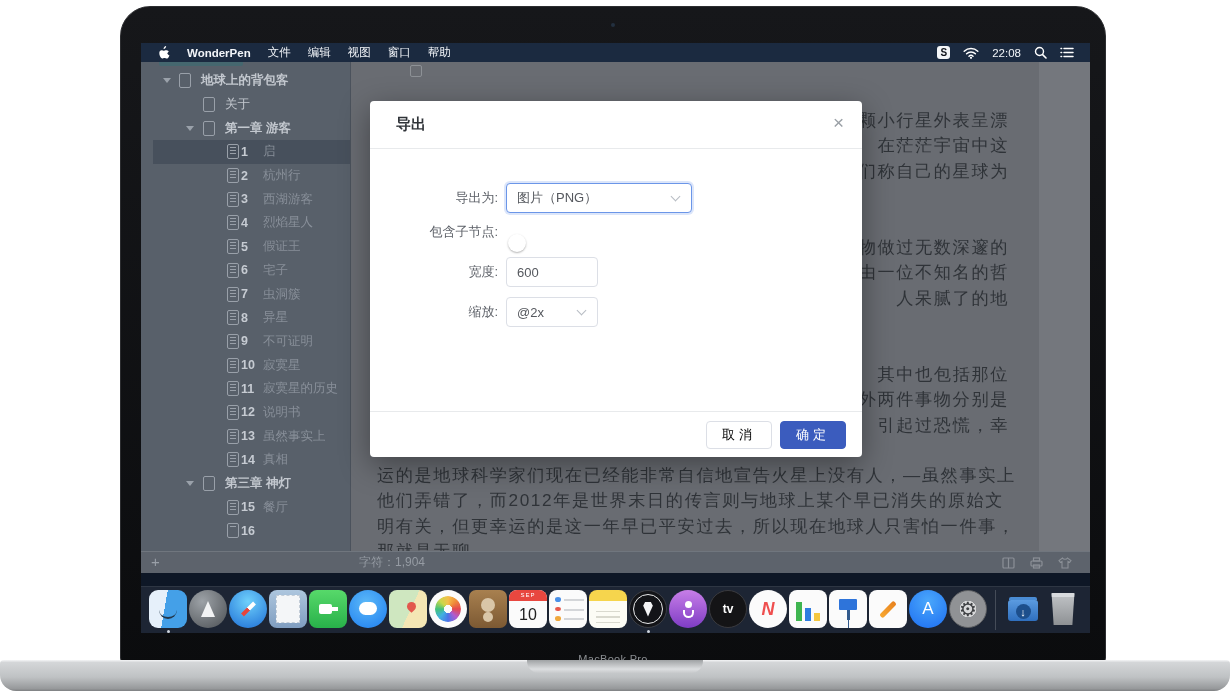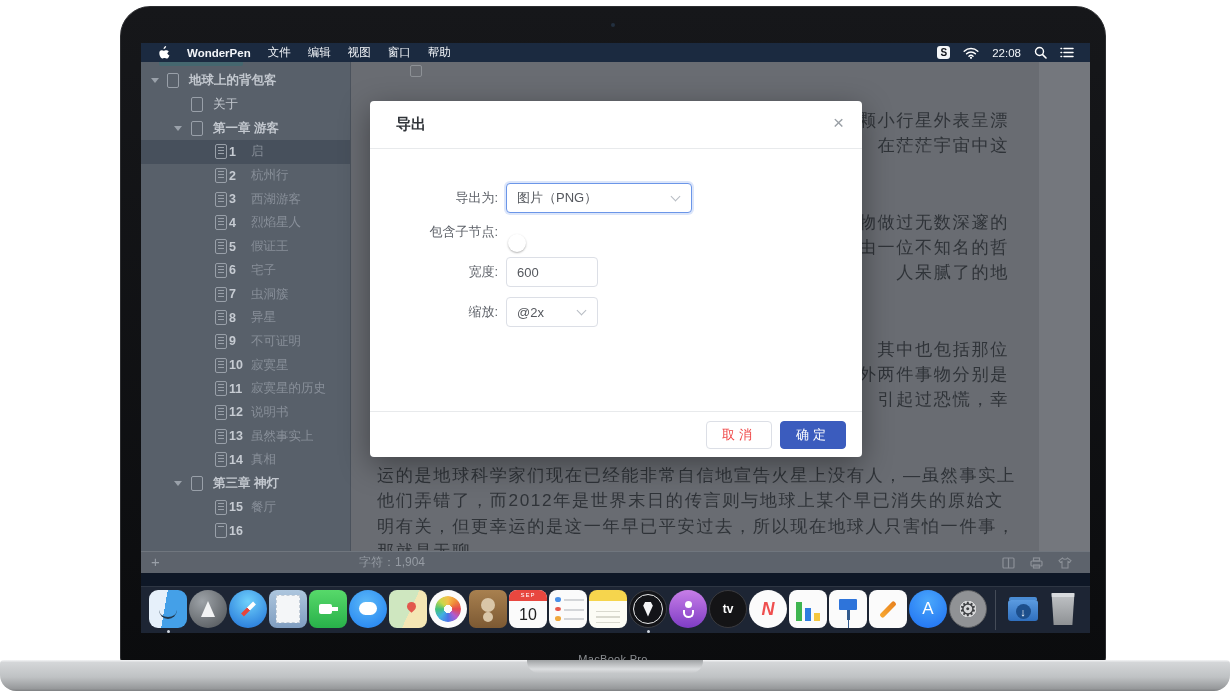--- a/index.html
+++ b/index.html
@@ -35,21 +35,21 @@
   .mb-time { font-size:11.5px; }
 
   
   .window { position:absolute; left:0; top:19px; width:949px; height:511px; background:#696c72; }
 
   
   .sidebar { position:absolute; left:0; top:0; width:210px; height:489px; background:#58606a;
              overflow:hidden; border-right:1px solid #4b525c; }
   .clipped-top { position:absolute; left:18px; top:-4px; width:84px; height:8px;
                  background:#3f6a72; opacity:.75; border-radius:2px; }
-  .tree { position:absolute; left:0; top:7px; width:100%; }
+  .tree { position:absolute; left:12px; top:7px; width:100%; }
   .tree-row { position:relative; height:23.7px; display:flex; align-items:center; color:#888f99; font-size:12.5px; }
   .tree-row.selected { background:#47505c; }
   .tw-arrow { position:absolute; width:0; height:0; border-left:4.5px solid transparent;
               border-right:4.5px solid transparent; border-top:5.5px solid #9aa1aa; }
   .tw-icon { position:absolute; width:12px; height:15px; border:1px solid #99a0a9; border-radius:2px; }
   .tw-icon i { display:block; height:1px; background:#99a0a9; margin:2px 2px 0 2px; }
   .tw-num { position:absolute; color:#c6cbd2; font-weight:bold; }
   .tw-label { position:absolute; white-space:nowrap; }
   .lvl0 .tw-label,.lvl1.chapter .tw-label { color:#c3c8cf; font-weight:bold; }
   .lvl1.doc .tw-label { color:#c3c8cf; }
@@ -91,21 +91,21 @@
   .ctl-box.focused { border-color:#6b96e8; box-shadow:0 0 0 2px rgba(96,140,230,.22); }
   .chev { width:7px; height:7px; border:solid #b7bcc3; border-width:0 1.4px 1.4px 0;
           transform:rotate(45deg); position:absolute; right:12px; top:9px; }
   .toggle { width:40px; height:22px; border-radius:11px; background:#c9ccd1; position:relative; cursor:pointer; }
   .toggle .knob { position:absolute; left:2px; top:2px; width:18px; height:18px; border-radius:50%;
                   background:#fff; box-shadow:0 1px 2px rgba(0,0,0,.3); }
   .dlg-footer { position:absolute; left:0; right:0; top:310px; height:46px; border-top:1px solid #e8eaec;
                 display:flex; align-items:center; justify-content:flex-end; gap:8px; padding-right:16px; }
   .btn { height:28px; padding:0 15px; border-radius:4px; font-size:13px; letter-spacing:4px;
          display:flex; align-items:center; cursor:pointer; }
-  .btn.plain { border:1px solid #dcdfe6; background:#fff; color:#ef4444;font-family:Liberation Serif, serif; }
+  .btn.plain { border:1px solid #dcdfe6; background:#fff; color:#000000;font-family:Liberation Serif, serif; }
   .btn.primary { background:#3b5cbe; color:#fff; border:1px solid #3b5cbe; }
 
   
   .desktop { position:absolute; left:0; top:530px; width:100%; height:60px; background:#0e1726; }
   .dock { position:absolute; left:0; top:543px; width:100%; height:47px; background:#1d2534;
           border-top:1px solid rgba(255,255,255,.08);
           display:flex; align-items:center; justify-content:center; gap:2px; }
   .dock-item { position:relative; width:38px; height:38px; margin-top:-2px; }
   .dock-item .dot { position:absolute; left:50%; bottom:-5px; width:3px; height:3px; margin-left:-1.5px;
                     border-radius:50%; background:#cfd6df; }
@@ -400,20 +400,21 @@
             </div>
           </div>
       </div>
 
       <div class="editor">
         <div class="editor-right-strip"></div>
         <div class="editor-topicon"></div>
         <div class="efrag-block etext" id="efrag">
             <div>颗小行星外表呈漂</div>
             <div>在茫茫宇宙中这</div>
+            <div>们称自己的星球为</div>
             <div></div>
             <div></div>
             <div>物做过无数深邃的</div>
             <div>由一位不知名的哲</div>
             <div>人呆腻了的地</div>
             <div></div>
             <div></div>
             <div>其中也包括那位</div>
             <div>外两件事物分别是</div>
             <div>引起过恐慌，幸</div>

